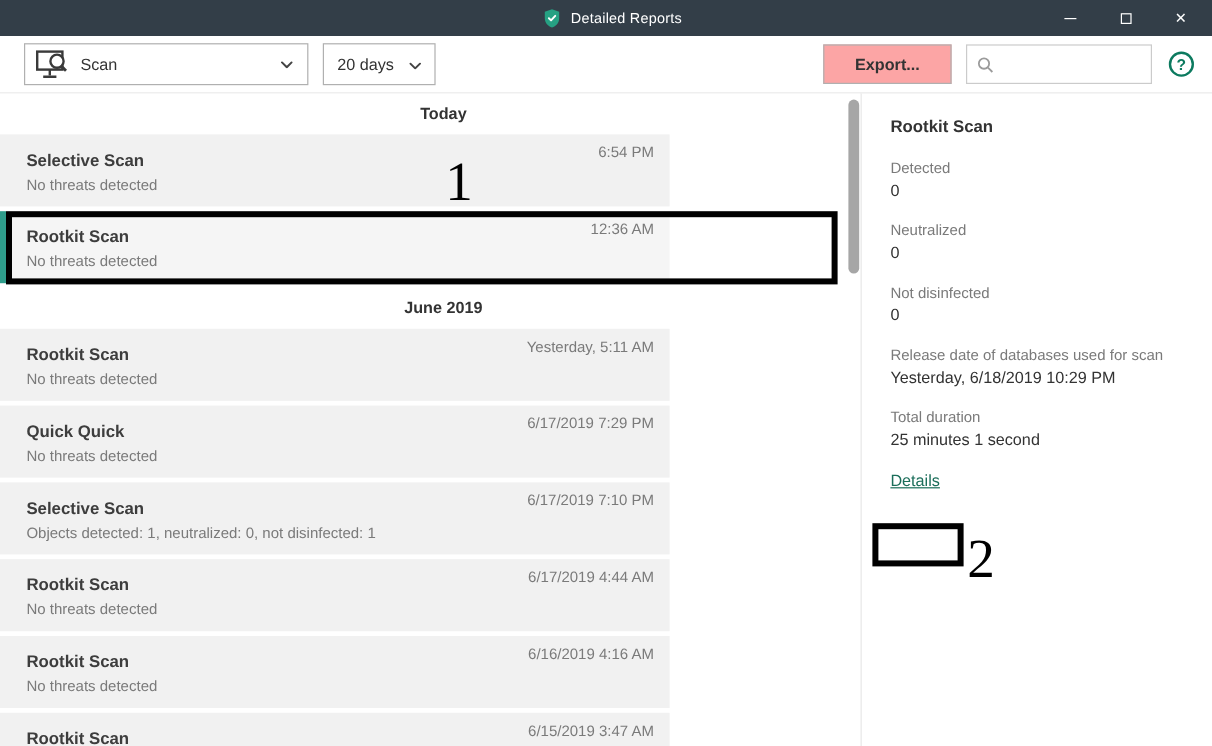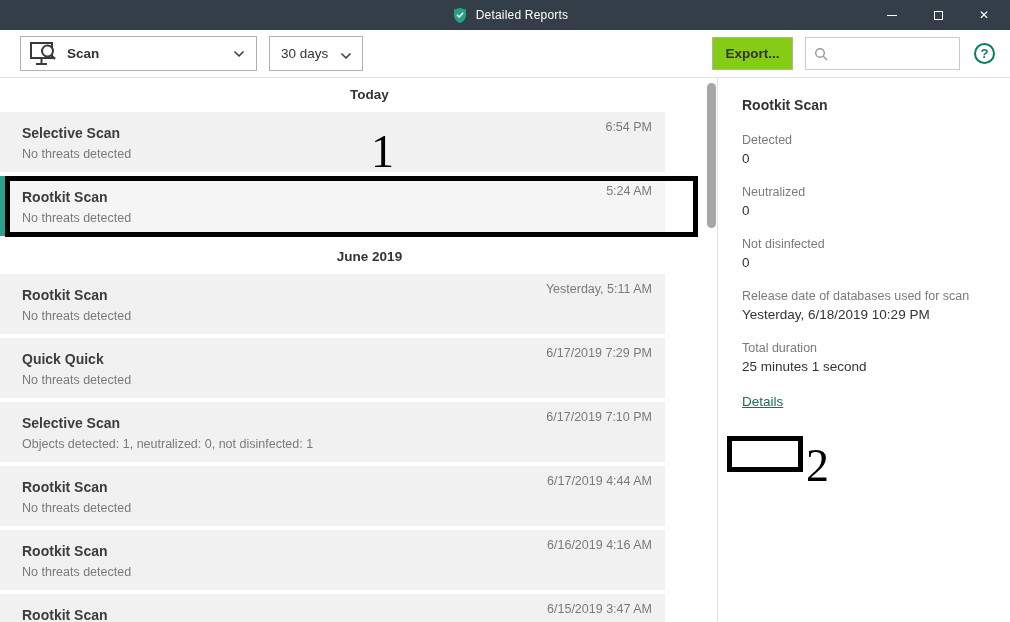--- a/index.html
+++ b/index.html
@@ -16,43 +16,43 @@
   .max-glyph{width:9px;height:9px;border:1px solid #fff;box-sizing:border-box;}
   .close-glyph{font-size:12px;line-height:1;}
 
   
   .toolbar{height:48px;background:#fff;border-bottom:1px solid #e4e4e4;display:flex;
            align-items:center;box-sizing:border-box;padding-right:15px;}
   .dd{height:35px;border:1px solid #b0b0b0;background:#fff;display:flex;align-items:center;
       box-sizing:border-box;cursor:default;}
   .dd-scan{width:237px;margin-left:20px;}
   .dd-scan .dd-icon{margin-left:8px;display:flex;}
-  .dd-scan .dd-label{margin-left:9px;font-size:13.5px;color:#333;flex:1;font-weight:bold;}
+  .dd-scan .dd-label{margin-left:9px;font-size:13.5px;color:#333;flex:1;}
   .dd-scan .chev{margin-right:12px;display:flex;}
   .dd-days{width:94px;margin-left:12px;padding:0 11px;justify-content:space-between;}
   .dd-days .dd-label{font-size:13.5px;color:#333;}
   .tb-spacer{flex:1;}
-  .btn-export{width:81px;height:33px;border:1px solid #b0b0b0;background:#84cc16;font-size:13.5px;
+  .btn-export{width:107px;height:33px;border:1px solid #b0b0b0;background:#fca5a5;font-size:13.5px;
               font-weight:600;color:#333;font-family:inherit;cursor:default;}
   .search-box{width:155px;height:33px;border:1px solid #cbcbcb;margin-left:12px;display:flex;
               align-items:center;box-sizing:border-box;padding:0 8px;background:#fff;}
   .search-box input{border:none;outline:none;flex:1;min-width:0;font-size:13px;font-family:inherit;margin-left:6px;}
   .help-btn{width:21px;height:21px;border:2px solid #0c7a5f;border-radius:50%;color:#0c7a5f;
             font-weight:700;font-size:13px;display:flex;align-items:center;justify-content:center;
             margin-left:14px;box-sizing:border-box;cursor:default;}
 
   
   .main{position:absolute;top:78px;left:0;right:0;bottom:0;display:flex;}
   .report-list{width:717px;overflow:hidden;position:relative;background:#fff;}
   .detail-panel{flex:1;border-left:1px solid #e2e2e2;box-sizing:border-box;padding:19px 24px 0 24px;background:#fff;}
 
   
   .section-header{height:34px;line-height:34px;padding-left:22px;font-size:13.5px;font-weight:600;
                   color:#333;background:#fff;text-align:center;}
-  .report-row{position:relative;width:665px;height:60px;background:#f1f1f1;margin-bottom:4px;
+  .report-row{position:relative;width:558px;height:60px;background:#f1f1f1;margin-bottom:4px;
               padding:13px 13px 0 22px;box-sizing:border-box;cursor:default;}
   .report-row.selected{border-left:5px solid #2f9d8b;padding-left:17px;background:#f5f5f5;}
   .row-title{font-size:14px;font-weight:600;color:#3d3d3d;line-height:16px;}
   .row-subtitle{font-size:12.5px;color:#7a7a7a;line-height:15px;margin-top:6px;}
   .row-time{position:absolute;right:13px;top:8px;font-size:12.5px;color:#7a7a7a;}
   .scroll-thumb{position:absolute;left:707px;top:83px;width:9px;height:145px;background:#a6a6a6;border-radius:5px;}
 
   
   .panel-title{font-size:14px;font-weight:600;color:#333;line-height:16px;margin-bottom:19px;}
   .field{margin-bottom:16px;}
@@ -108,21 +108,21 @@
       </span>
       <span class="dd-label">Scan</span>
       <span class="chev">
         <svg width="10" height="6" viewBox="0 0 10 6">
             <path d="M1 1 L5 5 L9 1" stroke="#444" stroke-width="1.7" fill="none" stroke-linecap="round" stroke-linejoin="round"></path>
           </svg>
       </span>
     </div>
 
     <div class="dd dd-days">
-      <span class="dd-label">30 days</span>
+      <span class="dd-label">20 days</span>
       <span class="chev">
         <svg width="10" height="6" viewBox="0 0 10 6">
             <path d="M1 1 L5 5 L9 1" stroke="#444" stroke-width="1.7" fill="none" stroke-linecap="round" stroke-linejoin="round"></path>
           </svg>
       </span>
     </div>
 
     <div class="tb-spacer"></div>
 
     <button class="btn-export">Export...</button>
@@ -150,21 +150,21 @@
 
       <div class="report-row">
         <div class="row-title">Selective Scan</div>
         <div class="row-subtitle">No threats detected</div>
         <span class="row-time">6:54 PM</span>
       </div>
 
       <div class="report-row selected">
         <div class="row-title">Rootkit Scan</div>
         <div class="row-subtitle">No threats detected</div>
-        <span class="row-time">5:24 AM</span>
+        <span class="row-time">12:36 AM</span>
       </div>
 
       <div class="section-header">June 2019</div>
 
       <div class="report-row">
         <div class="row-title">Rootkit Scan</div>
         <div class="row-subtitle">No threats detected</div>
         <span class="row-time">Yesterday, 5:11 AM</span>
       </div>
 

